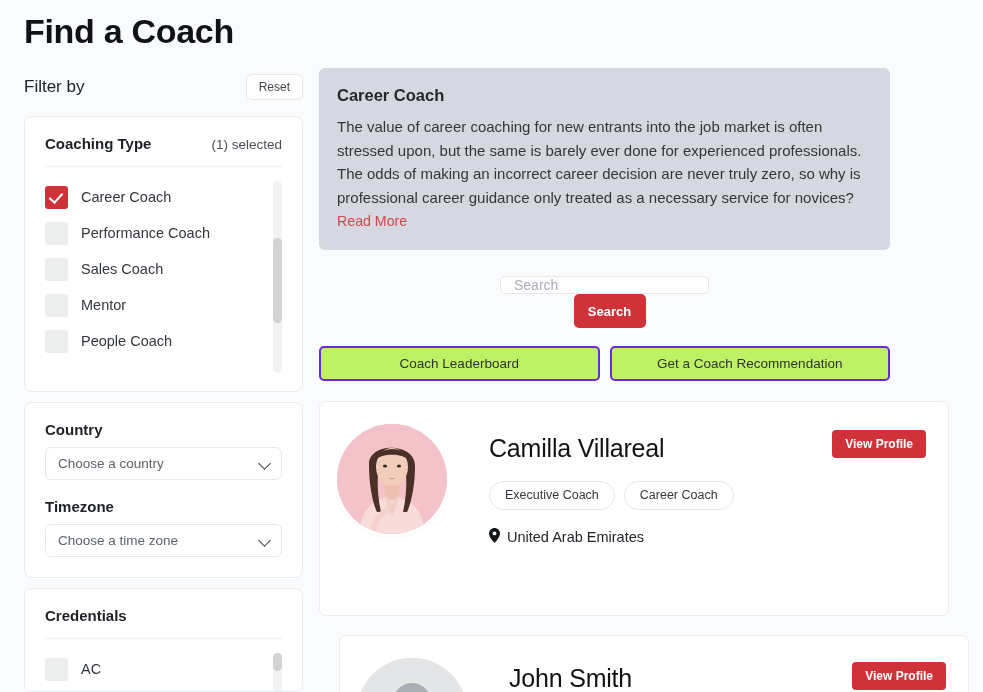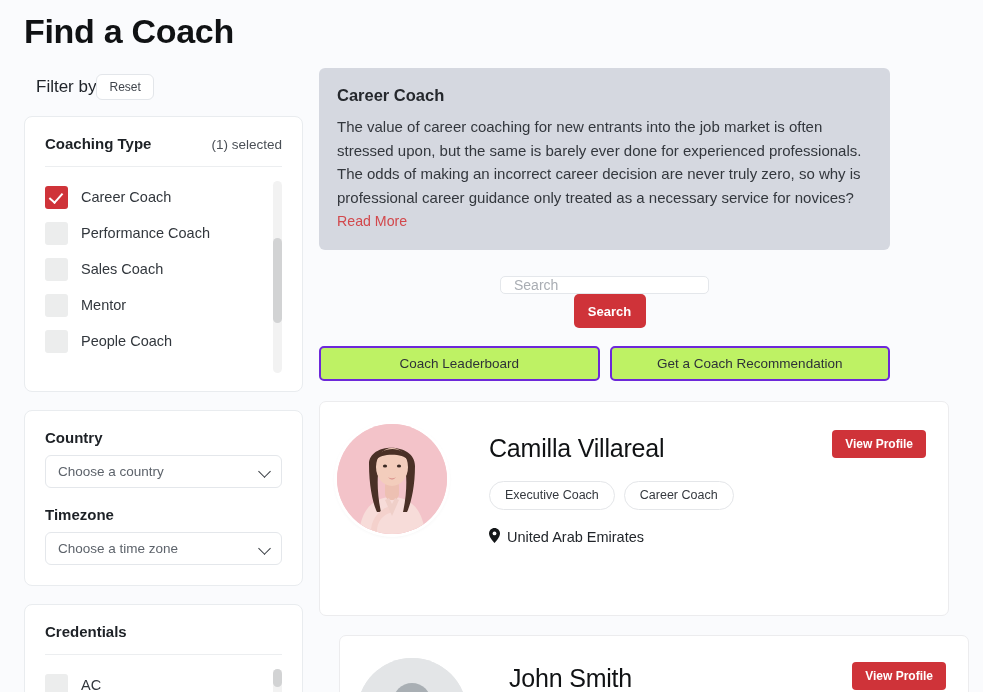--- a/index.html
+++ b/index.html
@@ -32,23 +32,23 @@
   .sidebar {
     position: absolute;
     left: 24px;
     top: 70px;
     width: 279px;
   }
 
   .filter-head {
     display: flex;
     align-items: center;
+    justify-content: space-between;
     height: 34px;
     margin-bottom: 12px;
-    margin-left: 12px;
   }
   .filter-head .label {
     font-size: 17px;
     font-weight: 500;
     color: #20242a;
   }
   .reset-btn {
     border: 1px solid #e3e6ea;
     background: #ffffff;
     border-radius: 6px;
@@ -57,21 +57,21 @@
     padding: 6px 12px;
     font-family: "Liberation Sans", sans-serif;
     cursor: pointer;
     line-height: 1;
   }
 
   .panel {
     background: #ffffff;
     border: 1px solid #e9ecef;
     border-radius: 8px;
-    margin-bottom: 18px;
+    margin-bottom: 10px;
   }
 
   .panel-inner { padding: 18px 20px 16px 20px; }
 
   .panel-title-row {
     display: flex;
     align-items: baseline;
     justify-content: space-between;
     padding-bottom: 14px;
     border-bottom: 1px solid #eceef0;

